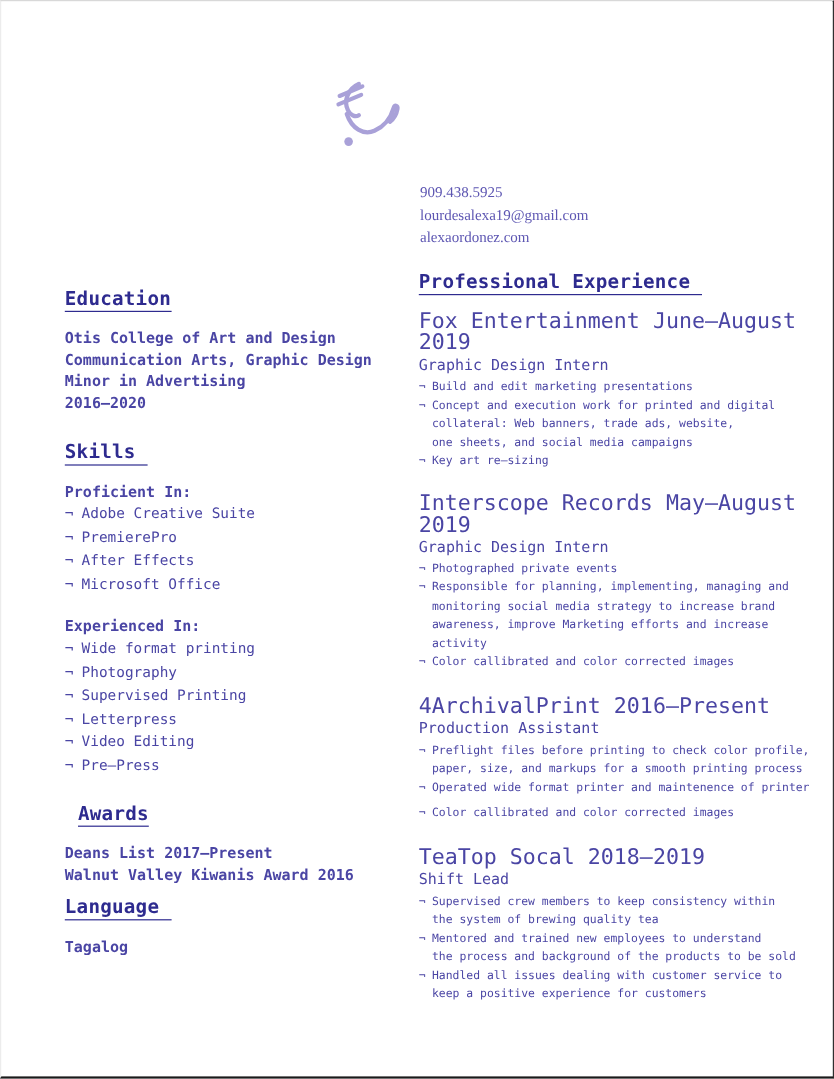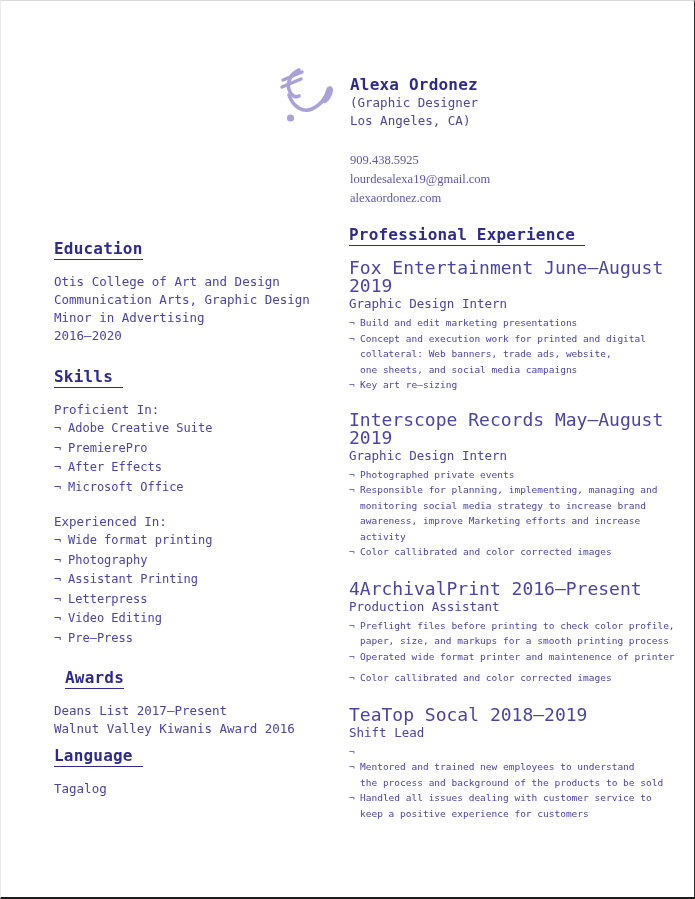--- a/index.html
+++ b/index.html
@@ -28,22 +28,22 @@
   .subtitle{font-size:12.5px;line-height:18px;color:var(--ink);}
   .contact-block{position:absolute;left:349px;top:150px;font-family:Liberation Serif, serif;}
   .contact-line{font-size:12.5px;line-height:19px;color:var(--ink-light);display:block;text-decoration:none;}
   
   .col-left{position:absolute;left:53px;top:238px;width:300px;}
   .col-right{position:absolute;left:348px;top:224px;width:342px;}
   h2{font-size:16px;line-height:20px;font-weight:bold;color:var(--ink-dark);letter-spacing:.2px;}
   h2 .u{display:inline-block;border-bottom:1.5px solid currentColor;padding-bottom:0;}
   h2 .u.trail{padding-right:10px;}
   .para{margin-top:13px;font-size:12.5px;line-height:18px;color:var(--ink);}
-  .para div{white-space:pre-line;}
-  .group-label{margin-top:13px;font-size:12.5px;line-height:18px;color:var(--ink);}
+  .para div{white-space:pre-line;font-weight:bold;}
+  .group-label{margin-top:13px;font-size:12.5px;line-height:18px;color:var(--ink);font-weight:bold;}
   .group-label.later{margin-top:16px;}
   ul{list-style:none;}
   .skill-item{display:flex;font-size:12px;line-height:19.5px;color:var(--ink);}
   .skill-item .mark{width:14px;flex:0 0 14px;}
   .sec{margin-top:22px;}
   .sec-awards{margin-top:20px;margin-left:11px;}
   .sec-language{margin-top:8px;}
   
   .job{margin-top:18px;}
   .job.gap20{margin-top:20px;}
@@ -62,25 +62,20 @@
 <div class="page">
 
   <svg class="logo" viewBox="0 0 62 62" fill="none">
     <path d="M24 5 C15 9 11 19 15 27 C17 31 21 33 24 31" stroke="#a9a1d8" stroke-width="3.6" stroke-linecap="round" fill="none"></path>
     <path d="M8 15 L27 7" stroke="#a9a1d8" stroke-width="3.4" stroke-linecap="round"></path>
     <path d="M7 22 L26 14" stroke="#a9a1d8" stroke-width="3.4" stroke-linecap="round"></path>
     <path d="M14 30 C18 42 28 48 37 44 C46 40 51 32 53 25 C53.8 22.3 56.8 22.5 56.2 25.8 C55.4 30.2 53.4 34 50 36.4" stroke="#a9a1d8" stroke-width="3.6" stroke-linecap="round" fill="none"></path>
     <circle cx="15.5" cy="53" r="3.6" fill="#a9a1d8"></circle>
   </svg>
 
-  <div class="id-block">
-    <div class="name">Alexa Ordonez</div>
-    <div class="subtitle">(Graphic Designer</div>
-    <div class="subtitle">Los Angeles, CA)</div>
-  </div>
 
   <div class="contact-block">
     <span class="contact-line">909.438.5925</span>
     <a class="contact-line" href="#">lourdesalexa19@gmail.com</a>
     <a class="contact-line" href="#">alexaordonez.com</a>
   </div>
 
   <div class="col-left">
 
     <h2><span class="u">Education</span></h2>
@@ -118,21 +113,21 @@
       <li class="skill-item">
           <span class="mark">¬</span>
           <span>Wide format printing</span>
         </li>
       <li class="skill-item">
           <span class="mark">¬</span>
           <span>Photography</span>
         </li>
       <li class="skill-item">
           <span class="mark">¬</span>
-          <span>Assistant Printing</span>
+          <span>Supervised Printing</span>
         </li>
       <li class="skill-item">
           <span class="mark">¬</span>
           <span>Letterpress</span>
         </li>
       <li class="skill-item">
           <span class="mark">¬</span>
           <span>Video Editing</span>
         </li>
       <li class="skill-item">
@@ -219,20 +214,22 @@
           </div>
       </div>
     </div>
 
     <div class="job gap20">
       <div class="company">TeaTop Socal 2018–2019</div>
       <div class="role">Shift Lead</div>
       <div class="bullets">
         <div class="bullet">
             <span class="mark">¬</span>
+            <span class="txt">Supervised crew members to keep consistency within
+the system of brewing quality tea</span>
           </div>
         <div class="bullet">
             <span class="mark">¬</span>
             <span class="txt">Mentored and trained new employees to understand
 the process and background of the products to be sold</span>
           </div>
         <div class="bullet">
             <span class="mark">¬</span>
             <span class="txt">Handled all issues dealing with customer service to
 keep a positive experience for customers</span>

